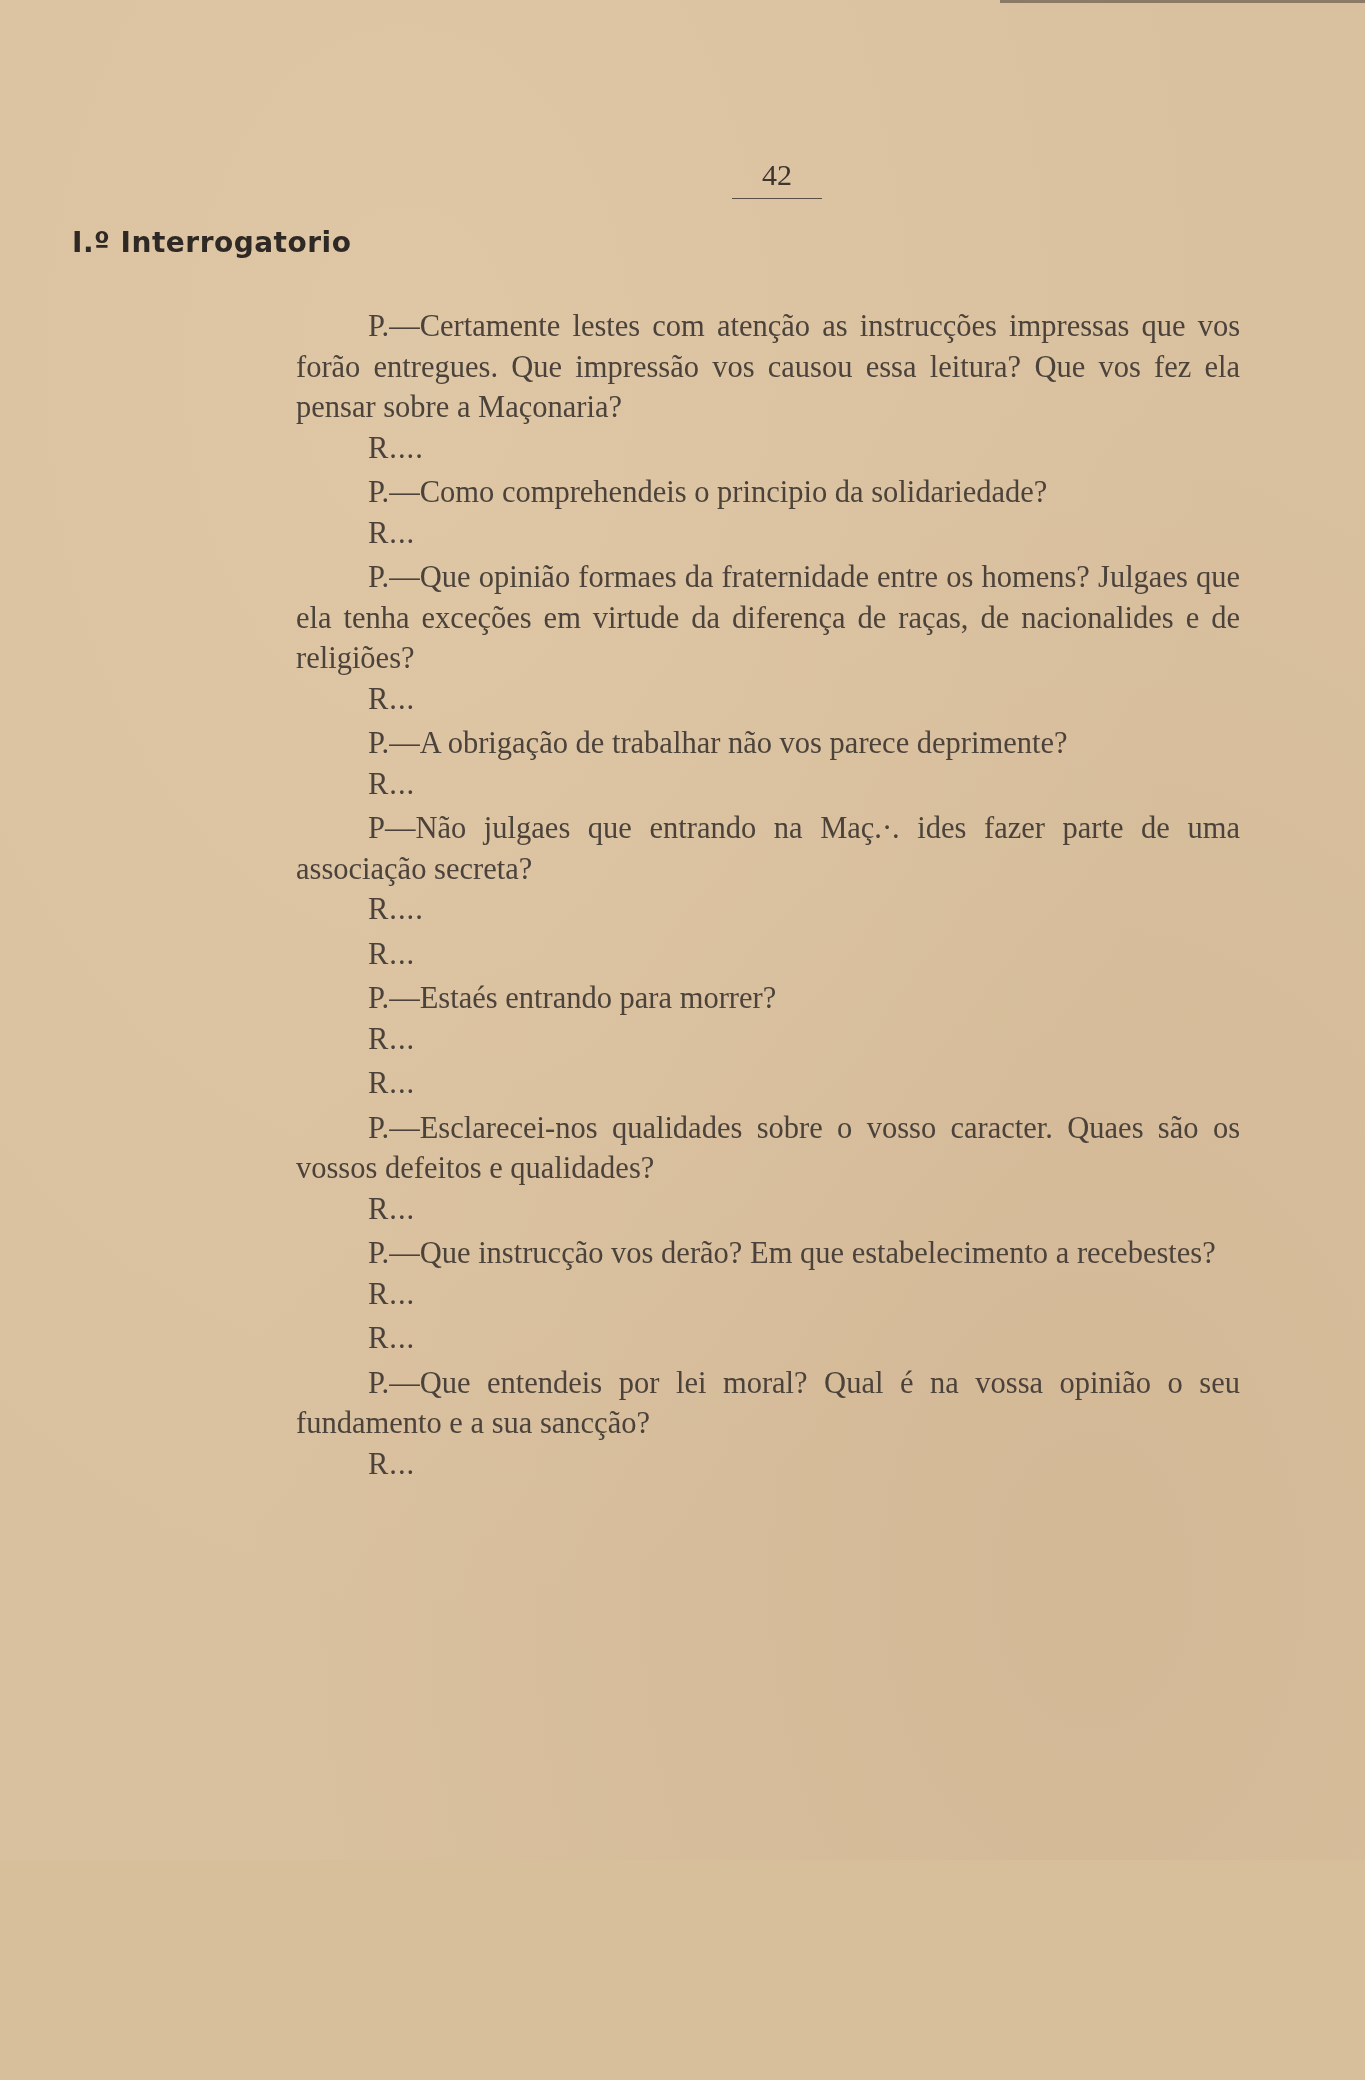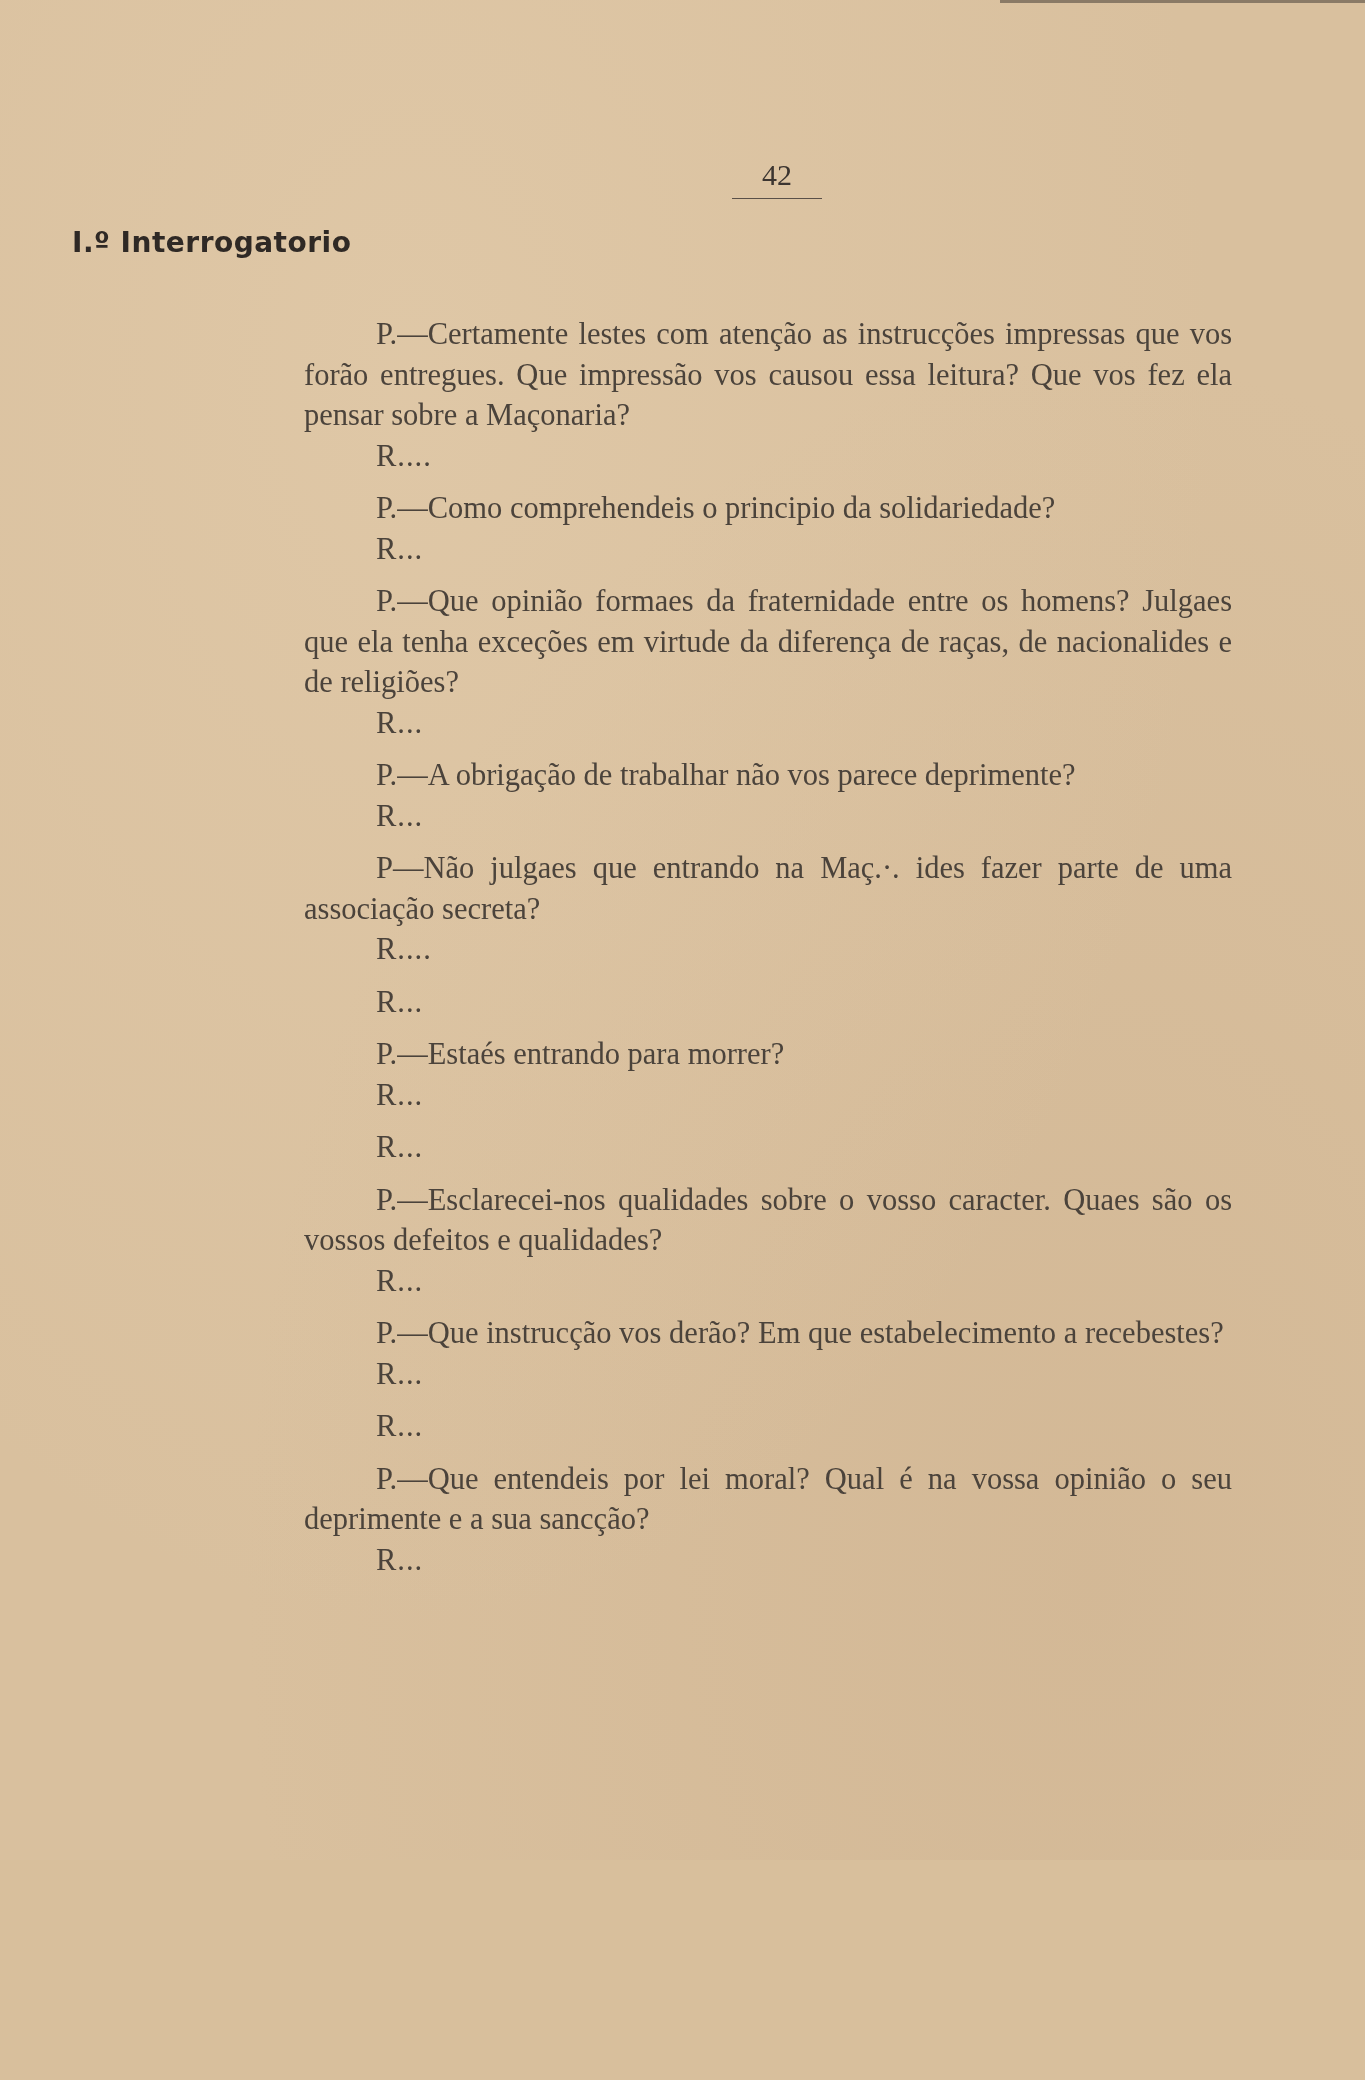--- a/index.html
+++ b/index.html
@@ -31,21 +31,21 @@
       padding-left: 72px; box-sizing: border-box;
       font-family: "DejaVu Sans", sans-serif; font-weight: bold;
       font-size: 28px; color: #2f2925; letter-spacing: 0.5px;
     }
     .body {
       position: absolute; left: 292px; top: 302px; width: 952px;
       font-family: "Liberation Serif", serif;
       font-size: 30.5px; line-height: 40.5px;
       color: #4b433b;
     }
-    .qa { margin: 12px; }
+    .qa { margin: 4px; }
     .q { text-indent: 72px; text-align: justify; margin: 0; }
     .r { padding-left: 72px; margin: 0 0 4px 0; letter-spacing: 1px; }
   </style>
 </head>
 <body>
 
 <div class="page">
   <div class="top-edge"></div>
 
   <div class="page-number">42</div>
@@ -87,17 +87,17 @@
       <p class="r">R...</p>
     </div>
     <div class="qa">
       <p class="q">P.—Que instrucção vos derão? Em que estabelecimento a recebestes?</p>
       <p class="r">R...</p>
     </div>
     <div class="qa">
       <p class="r">R...</p>
     </div>
     <div class="qa">
-      <p class="q">P.—Que entendeis por lei moral? Qual é na vossa opinião o seu deprimente e a sua sancção?</p>
+      <p class="q">P.—Que entendeis por lei moral? Qual é na vossa opinião o seu fundamento e a sua sancção?</p>
       <p class="r">R...</p>
     </div>
   </div>
 </div>
 
 </body></html>

